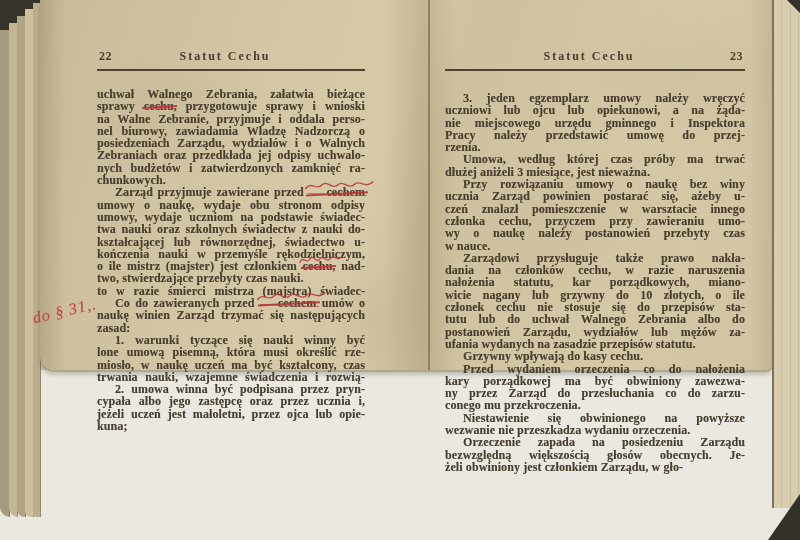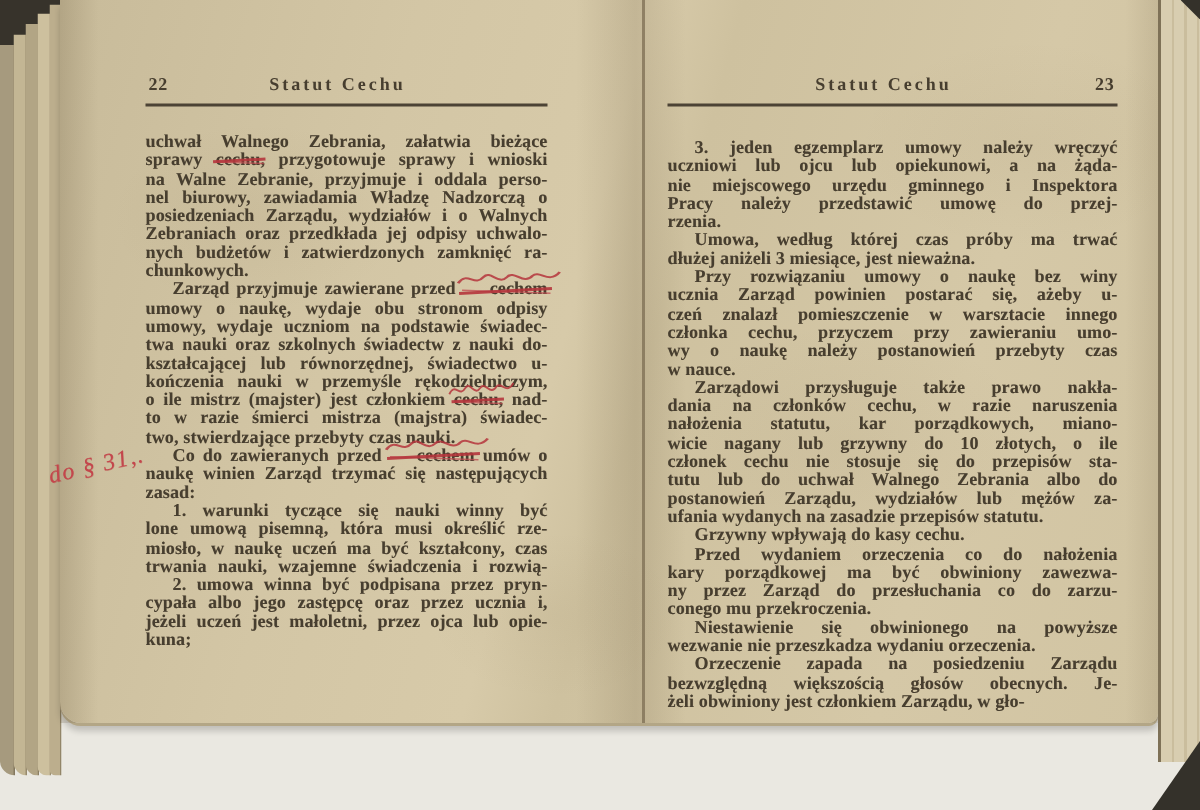--- a/index.html
+++ b/index.html
@@ -16,21 +16,21 @@
 
   
   .strip { position:absolute; bottom:23px; border-right:1px solid rgba(70,58,36,.35); }
   .s1 { left:0;  width:9px;  top:30px; background:#a69a7e; border-bottom-left-radius:18px; }
   .s2 { left:9px;  width:8px; top:23px; background:#c3b694; border-bottom-left-radius:12px; }
   .s3 { left:17px; width:8px; top:16px; background:#b2a585; border-bottom-left-radius:8px; }
   .s4 { left:25px; width:8px; top:9px;  background:#cdc09e; border-bottom-left-radius:6px; }
   .s5 { left:33px; width:7px; top:3px;  background:#bcae8d; border-bottom-left-radius:4px; }
 
   
-  .book { position:absolute; left:40px; top:0; width:732px; height:482px;
+  .book { position:absolute; left:40px; top:0; width:732px; height:370px;
           background:linear-gradient(105deg,#c8bb9a 0%,#d3c6a5 28%,#d7caa9 46%,#cec19f 53%,#d5c8a7 78%,#d1c4a2 100%);
           border-radius:0 0 6px 14px;
           box-shadow:0 2px 0 #b3a686, 0 5px 4px rgba(0,0,0,.18); }
   .mottle { position:absolute; inset:0; pointer-events:none;
             background:
               radial-gradient(140px 90px at 18% 30%, rgba(110,90,55,.06), transparent 70%),
               radial-gradient(180px 120px at 72% 62%, rgba(110,90,55,.05), transparent 70%),
               radial-gradient(120px 80px at 45% 85%, rgba(110,90,55,.05), transparent 70%),
               radial-gradient(160px 100px at 88% 20%, rgba(110,90,55,.05), transparent 70%); }
   .shade { position:absolute; inset:0; pointer-events:none;
@@ -115,22 +115,22 @@
                 <path d="M2 13 C7 3 11 16 16 8 C20 2 24 15 29 8 C33 2 38 15 43 7 C47 2 52 14 58 4" fill="none" stroke="#b5353c" stroke-width="1.6" opacity=".85"></path>
               </svg></span></div>
           <div class="ln">umowy o naukę, wydaje obu stronom odpisy</div>
           <div class="ln">umowy, wydaje uczniom na podstawie świadec-</div>
           <div class="ln">twa nauki oraz szkolnych świadectw z nauki do-</div>
           <div class="ln">kształcającej lub równorzędnej, świadectwo u-</div>
           <div class="ln">kończenia nauki w przemyśle rękodzielniczym,</div>
           <div class="ln">o ile mistrz (majster) jest członkiem <span class="struck">cechu<svg class="squig" viewBox="0 0 60 18" preserveAspectRatio="none">
                 <path d="M2 13 C7 3 11 16 16 8 C20 2 24 15 29 8 C33 2 38 15 43 7 C47 2 52 14 58 4" fill="none" stroke="#b5353c" stroke-width="1.6" opacity=".85"></path>
               </svg></span>, nad-</div>
+          <div class="ln last">two, stwierdzające przebyty czas nauki.</div>
           <div class="ln">to w razie śmierci mistrza (majstra) świadec-</div>
-          <div class="ln last">two, stwierdzające przebyty czas nauki.</div>
           <div class="ln indent">Co do zawieranych przed <span class="struck">cechem<svg class="squig" viewBox="0 0 60 18" preserveAspectRatio="none">
                 <path d="M2 13 C7 3 11 16 16 8 C20 2 24 15 29 8 C33 2 38 15 43 7 C47 2 52 14 58 4" fill="none" stroke="#b5353c" stroke-width="1.6" opacity=".85"></path>
               </svg></span> umów o</div>
           <div class="ln">naukę winien Zarząd trzymać się następujących</div>
           <div class="ln last">zasad:</div>
           <div class="ln indent">1. warunki tyczące się nauki winny być</div>
           <div class="ln">lone umową pisemną, która musi określić rze-</div>
           <div class="ln">miosło, w naukę uczeń ma być kształcony, czas</div>
           <div class="ln">trwania nauki, wzajemne świadczenia i rozwią-</div>
           <div class="ln indent">2. umowa winna być podpisana przez pryn-</div>

